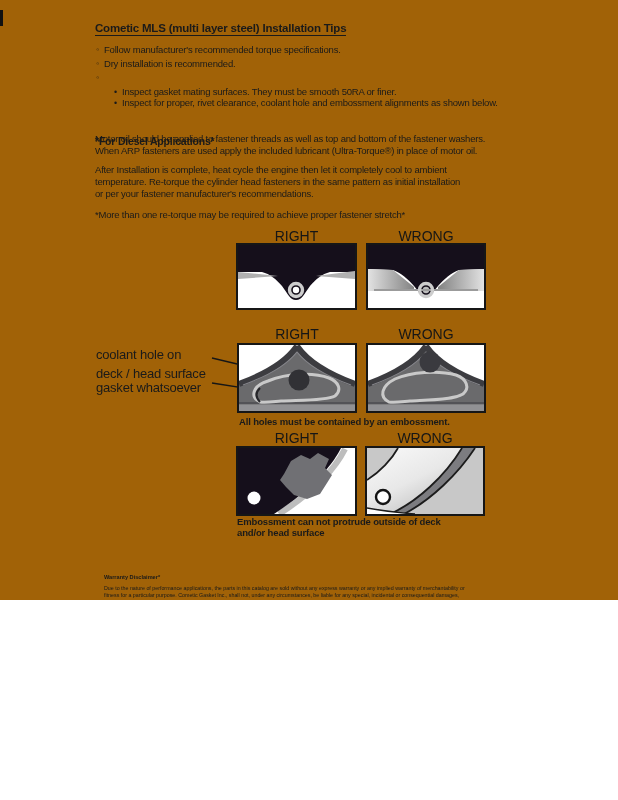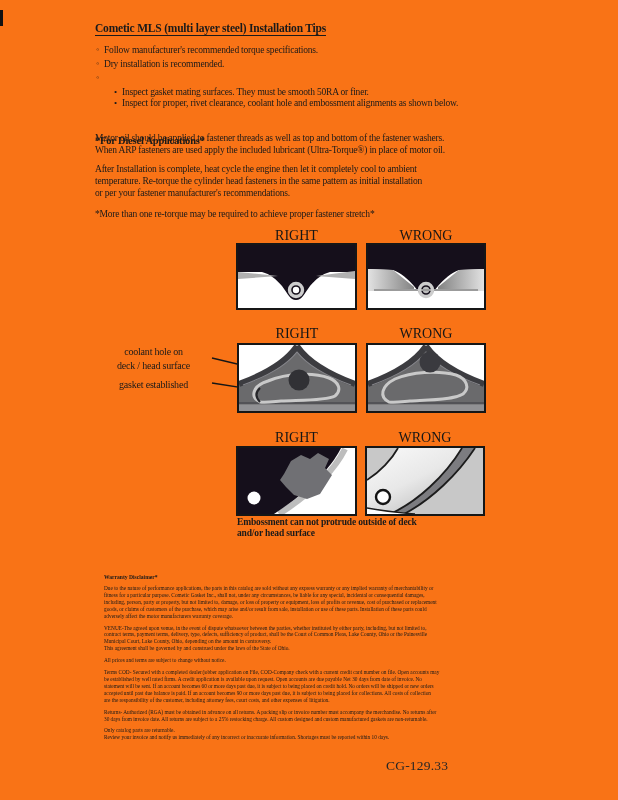--- a/index.html
+++ b/index.html
@@ -1,17 +1,17 @@
 <!DOCTYPE html>
 <html><head>
 <meta charset="utf-8">
 <style>
   html,body{margin:0;padding:0;background:#ffffff;}
-  .page{position:relative;width:618px;height:800px;background:#f97316;overflow:hidden;
-        font-family:Liberation Serif, serif;color:#1a1a1a;}
+  .page{position:relative;width:618px;height:600px;background:#a16207;overflow:hidden;
+        font-family:Liberation Sans, sans-serif;color:#1a1a1a;}
   .abs{position:absolute;}
   .prewrap{white-space:pre-line;}
 
   
   .edge-mark{left:0;top:10px;width:3px;height:16px;background:#111;}
 
   
   .title{left:95px;top:22px;font-size:11.5px;font-weight:bold;letter-spacing:-0.2px;}
   .title span{display:inline-block;border-bottom:1.6px solid #1a1a1a;padding-bottom:1px;}
   .bullets{left:94px;top:45px;font-size:9.5px;letter-spacing:-0.2px;}
@@ -26,21 +26,21 @@
   .diesel-p1{left:95px;top:133px;width:440px;}
   .diesel-p2{left:95px;top:164px;width:440px;}
   .diesel-p3{left:95px;top:209px;width:440px;}
 
   
   .rw-label{font-size:14px;line-height:14px;text-align:center;color:#161616;}
   .panel{border:2px solid #161616;background:#fff;box-sizing:border-box;}
   .panel svg{display:block;}
   .caption{font-size:9.5px;font-weight:bold;letter-spacing:-0.15px;line-height:10.5px;}
 
-  .callout{font-size:10px;line-height:14px;text-align:center;letter-spacing:-0.2px;}
+  .callout{font-size:13px;line-height:19px;text-align:left;letter-spacing:-0.2px;}
 
   
   .legal{left:104px;top:574px;width:484px;}
   .legal-h{font-size:5.6px;font-weight:bold;margin:0 0 5px 0;}
   .legal p{font-size:5.3px;line-height:6.9px;margin:0 0 5px 0;}
   .footer-code{left:386px;top:758px;font-size:13.5px;color:#262626;letter-spacing:0.2px;}
 </style>
 </head>
 <body>
 
@@ -118,21 +118,21 @@
       <line x1="55" y1="45" x2="61" y2="45" stroke="#7e7e7e" stroke-width="1"></line>
     </svg>
   </div>
 
 
   <div class="abs rw-label" style="left:237px;top:327px;width:120px;">RIGHT</div>
   <div class="abs rw-label" style="left:366px;top:327px;width:120px;">WRONG</div>
 
   <div class="abs callout prewrap" style="left:96px;top:345px;width:115px;">coolant hole on
 deck / head surface</div>
-  <div class="abs callout" style="left:96px;top:378px;width:115px;">gasket established</div>
+  <div class="abs callout" style="left:96px;top:378px;width:115px;">gasket whatsoever</div>
 
   <svg class="abs" style="left:211px;top:352px;" width="92" height="44">
     <line x1="1" y1="6" x2="85" y2="26" stroke="#161616" stroke-width="1.3"></line>
     <line x1="1" y1="31" x2="52" y2="39" stroke="#161616" stroke-width="1.3"></line>
   </svg>
 
   <div class="abs panel" style="left:237px;top:343px;width:120px;height:70px;">
     <svg width="116" height="66" viewBox="0 0 116 66">
       <rect x="0" y="0" width="116" height="66" fill="#ffffff"></rect>
       <path d="M58,0 C50,12 35,25 0,38 L0,66 H116 V38 C81,25 66,12 58,0 Z" fill="#6a6a6c"></path>
@@ -156,20 +156,21 @@
       <path d="M58,1 C66,13 81,26 116,39" fill="none" stroke="#3c3c40" stroke-width="6"></path>
       <path d="M58,7 C51,16 37,28 4,40" fill="none" stroke="#85858a" stroke-width="1.1"></path>
       <path d="M58,7 C65,16 79,28 112,40" fill="none" stroke="#85858a" stroke-width="1.1"></path>
       <line x1="0" y1="58" x2="116" y2="58" stroke="#4c4c50" stroke-width="1.5"></line>
       <rect x="0" y="59.5" width="116" height="6.5" fill="#919194"></rect>
       <path d="M21,57 C11,52 13,41 27,34 C43,27 70,25 88,30 C99,34 102,43 95,49 C86,55 58,55 42,56 C32,57 26,58 21,57 Z" fill="none" stroke="#c9c9c9" stroke-width="3"></path>
       <circle cx="62" cy="17" r="10.5" fill="#3a3a3f"></circle>
     </svg>
   </div>
 
+  <div class="abs caption" style="left:239px;top:417px;width:250px;">All holes must be contained by an embossment.</div>
 
   <div class="abs rw-label" style="left:236px;top:431px;width:121px;">RIGHT</div>
   <div class="abs rw-label" style="left:365px;top:431px;width:120px;">WRONG</div>
 
   <div class="abs panel" style="left:236px;top:446px;width:121px;height:70px;">
     <svg width="117" height="66" viewBox="0 0 117 66">
       <rect x="0" y="0" width="117" height="66" fill="#ffffff"></rect>
       <path d="M107,1 C95,25 69,48 41,66" fill="none" stroke="#bdbdbd" stroke-width="6"></path>
       <path d="M0,0 H103 C91,24 65,47 36,66 H0 Z" fill="#150f1b"></path>
       <polygon points="46,26 53,13 63,7 72,11 80,5 91,11 87,20 94,27 89,35 82,46 69,51 56,47 48,39 42,32" fill="#707074"></polygon>

